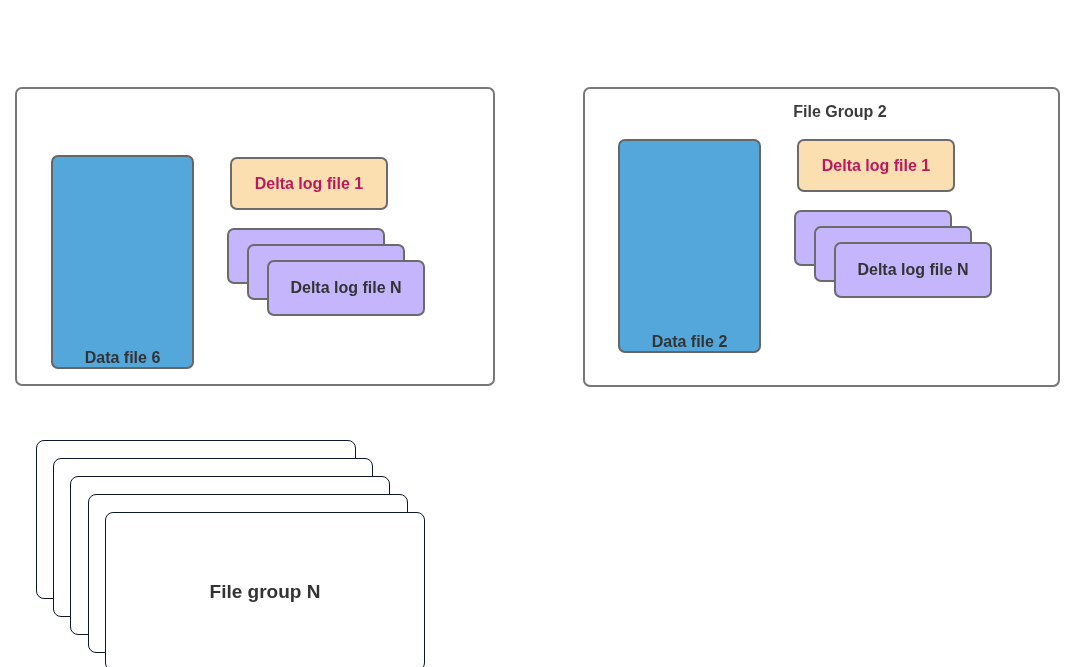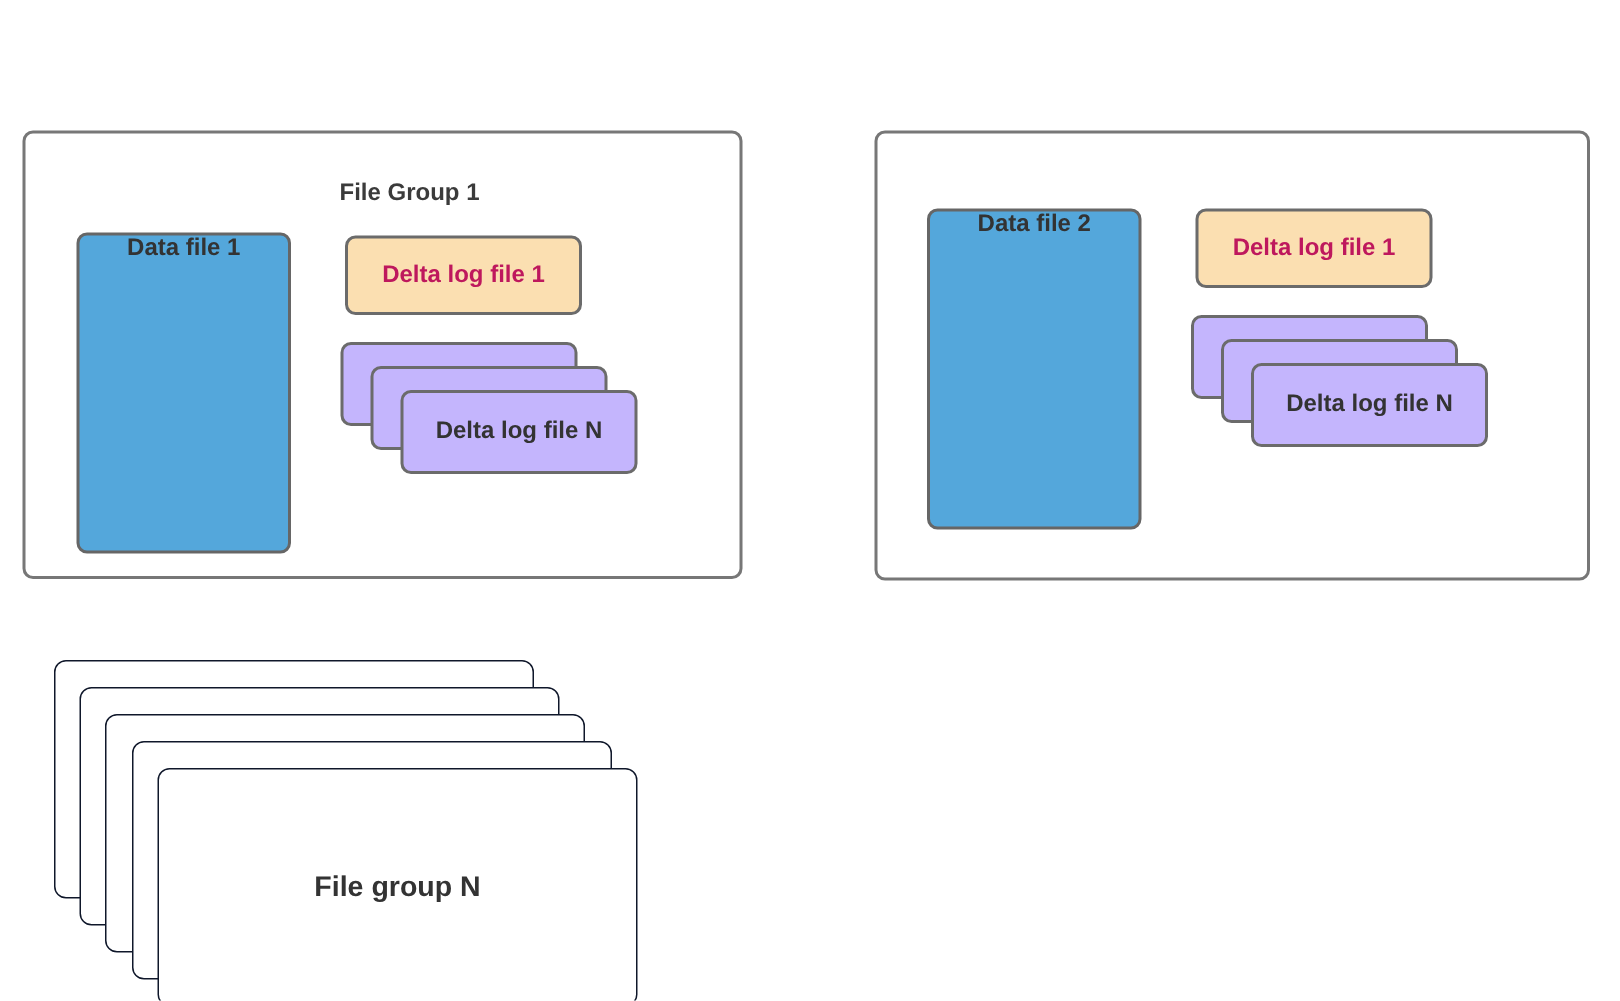--- a/index.html
+++ b/index.html
@@ -56,21 +56,21 @@
     white-space: nowrap;
   }
 
   .data-file {
     position: absolute;
     background: #54A7DB;
     border: 2px solid #666666;
     border-radius: 7px;
     box-sizing: border-box;
     display: flex;
-    align-items: flex-start;
+    align-items: flex-end;
     justify-content: center;
   }
   .data-file span {
     font-size: 16px;
     font-weight: bold;
     color: #333333;
     white-space: nowrap;
   }
 
   .delta-file {
@@ -148,41 +148,41 @@
 </style>
 </head>
 <body>
 
 <div id="canvas">
 
 
   <div class="group-box" style="left:15px; top:87px; width:480px; height:299px;">
   </div>
 
-  <div class="group-label" style="left:173px; top:120px; width:200px;">File Group 1</div>
 
   <div class="data-file" style="left:51px; top:155px; width:143px; height:214px;">
-    <span>Data file 1</span>
+    <span>Data file 6</span>
   </div>
 
   <div class="delta-file" style="left:230px; top:157px; width:158px; height:53px;">
     <span>Delta log file 1</span>
   </div>
 
   <div class="delta-stack" style="left:227px; top:228px; width:200px; height:92px;">
     <div class="layer l0"></div>
     <div class="layer l1"></div>
     <div class="layer l2">
       <span>Delta log file N</span>
     </div>
   </div>
 
   <div class="group-box" style="left:583px; top:87px; width:477px; height:300px;">
   </div>
 
+  <div class="group-label" style="left:740px; top:103px; width:200px;">File Group 2</div>
 
   <div class="data-file" style="left:618px; top:139px; width:143px; height:214px;">
     <span>Data file 2</span>
   </div>
 
   <div class="delta-file" style="left:797px; top:139px; width:158px; height:53px;">
     <span>Delta log file 1</span>
   </div>
 
   <div class="delta-stack" style="left:794px; top:210px; width:200px; height:92px;">

